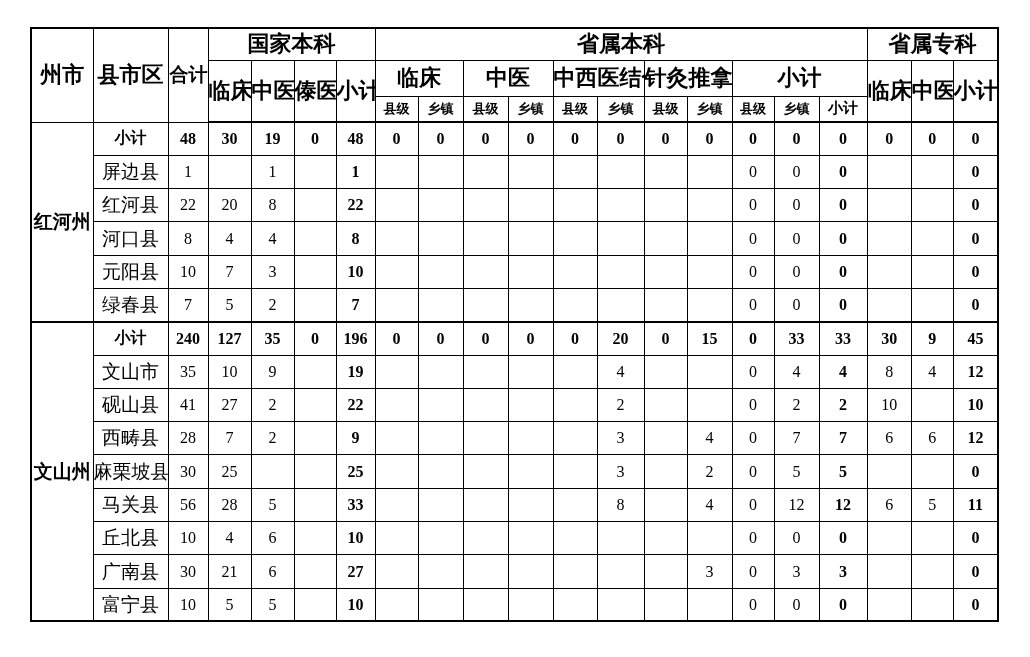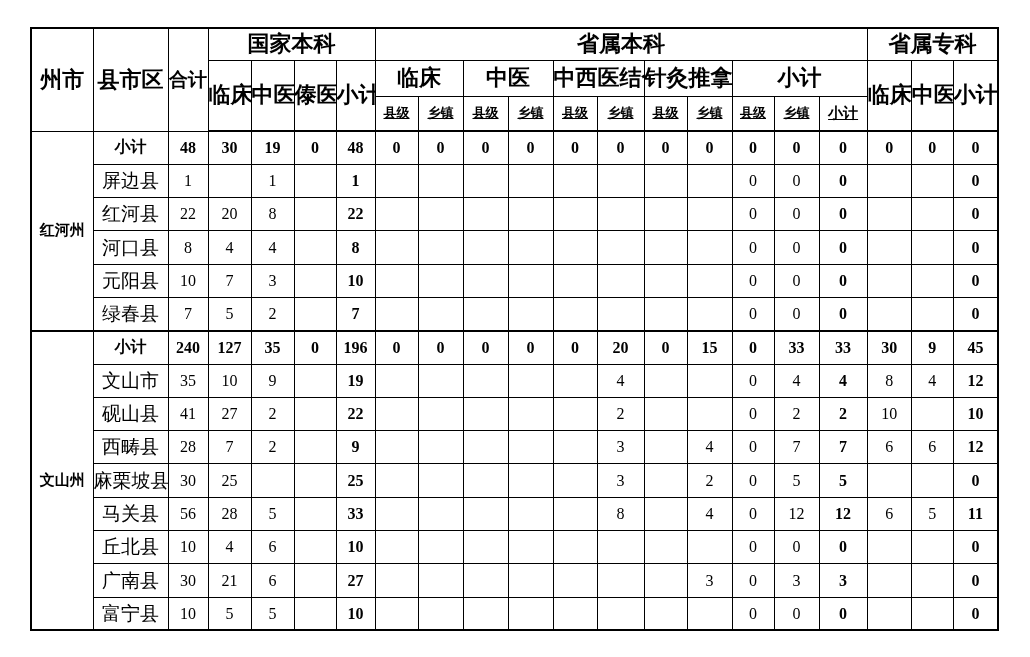--- a/index.html
+++ b/index.html
@@ -18,28 +18,28 @@
   th, td {
     border: 1px solid #000;
     text-align: center;
     vertical-align: middle;
     padding: 0;
     overflow: hidden;
     white-space: nowrap;
   }
   thead tr.h1 { height: 32px; }
   thead tr.h2 { height: 36px; }
-  thead tr.h3 { height: 35px; text-decoration: underline; }
+  thead tr.h3 { height: 26px; }
   tbody tr { height: 33.3px; }
   th {
     font-family: "Liberation Sans", "DejaVu Sans", sans-serif;
     font-weight: bold;
     font-size: 22px;
   }
-  th.h-heji { font-size: 19px; }
+  th.h-heji { font-size: 19px; text-align: right; }
   th.h-small { font-size: 13px; font-weight: bold; }
   th.h-small-subtotal { font-size: 15px; }
   thead tr.h3 th { border-bottom: 2px solid #000; }
   thead tr.h2 th[rowspan] { border-bottom: 2px solid #000; }
   td.num {
     font-family: "Liberation Serif", "DejaVu Serif", serif;
     font-weight: normal;
     font-size: 16px;
   }
   td.num.bold { font-weight: bold; }
@@ -51,21 +51,21 @@
   tr.subtotal-row td.num {
     font-weight: bold;
   }
   tr.subtotal-row td.row-label {
     font-family: "Liberation Sans", "DejaVu Sans", sans-serif;
     font-size: 16px;
   }
   td.group-cell {
     font-family: "Liberation Sans", "DejaVu Sans", sans-serif;
     font-weight: bold;
-    font-size: 15px;
+    font-size: 19px;
   }
   tr.group-start td { border-top: 2px solid #000; }
 </style>
 </head>
 <body>
 
 <div class="page">
   <table>
     <colgroup>
       <col style="width:62px">

